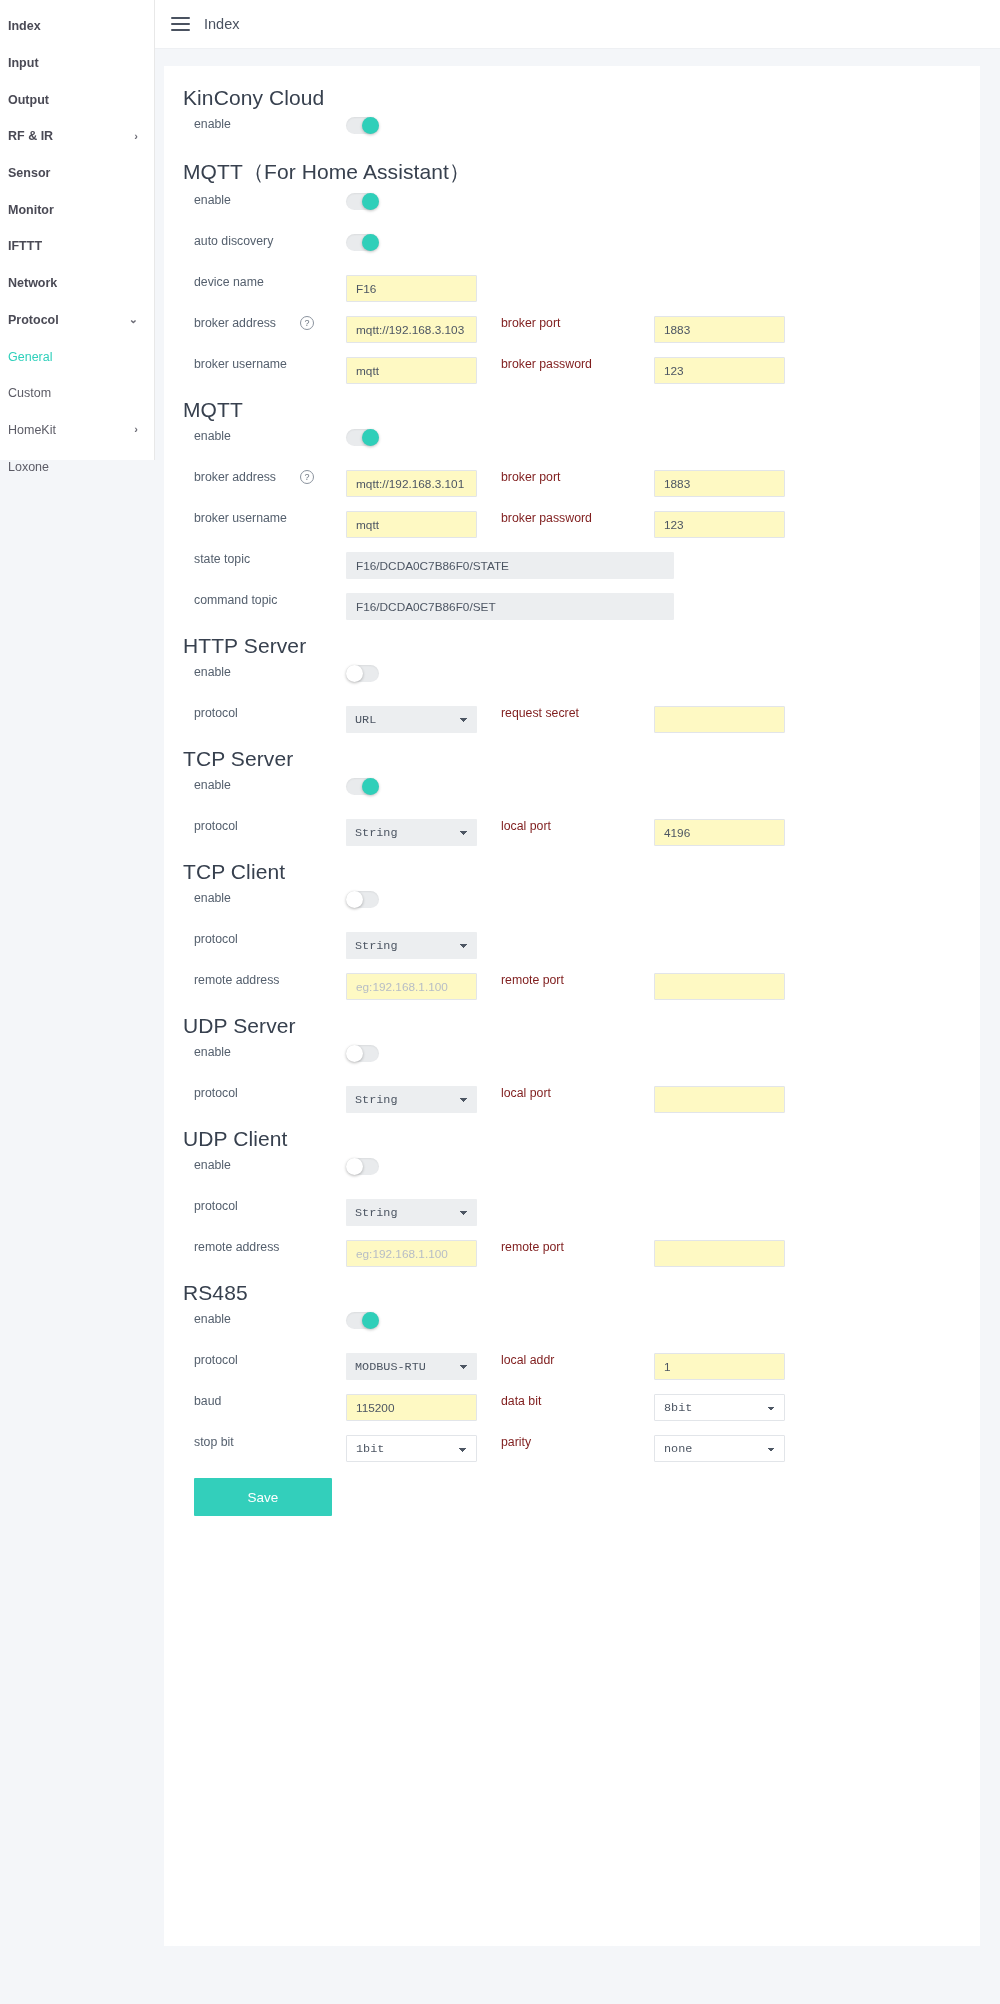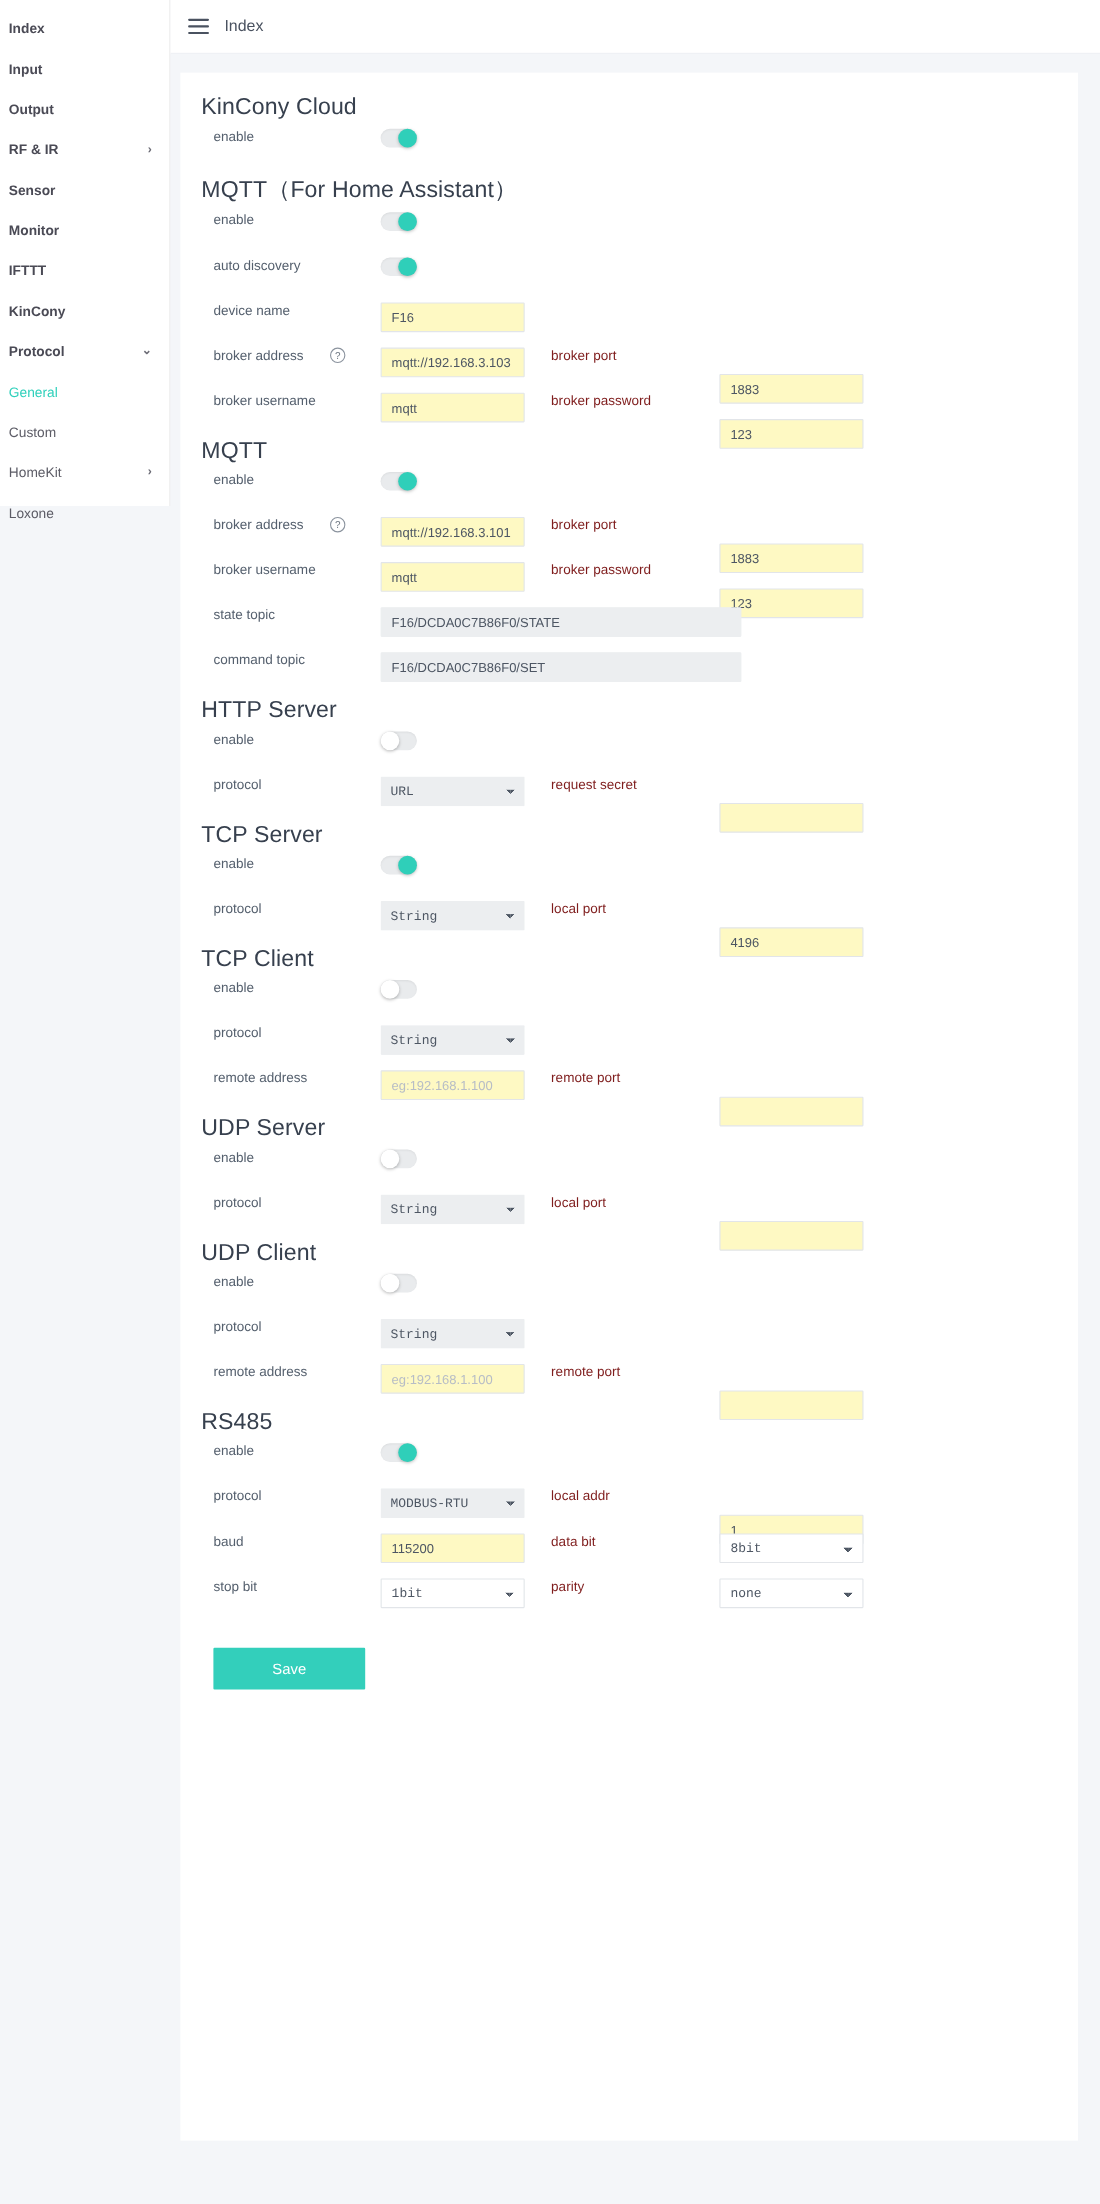--- a/index.html
+++ b/index.html
@@ -163,21 +163,21 @@
     background: #fef9c3;
     font-family: "Liberation Sans", sans-serif;
     font-size: 11.8px;
     color: #4d5663;
     padding: 0 9px;
     border-radius: 1px;
     outline: none;
   }
   .inp::placeholder { color: #b7bdc6; }
   .inp.w1 { width: 131px; }
-  .inp.w2 { width: 131px; margin-top: 24px; }
+  .inp.w2 { width: 131px; }
   .inp.readonly {
     background: #eceef0;
     border-color: #eceef0;
     width: 328px;
     color: #4d5663;
   }
   .sel {
     height: 27px;
     width: 131px;
     background: #eceef0;
@@ -207,21 +207,21 @@
 
   .mid-lbl {
     font-size: 12.3px;
     color: #7f1d1d;
     width: 153px;
     flex: none;
     margin-left: 24px;
   }
 
   .savebtn {
-    margin: 22px 0 0 16px;
+    margin: 2px 0 0 16px;
     width: 138px;
     height: 38px;
     background: #33cfbb;
     color: #ffffff;
     border: none;
     font-family: "Liberation Sans", sans-serif;
     font-size: 13.5px;
     cursor: pointer;
     border-radius: 1px;
   }
@@ -252,21 +252,21 @@
   </div>
   <div class="side-item">
     <span class="side-label">Monitor</span>
     <span class="chev right"></span>
   </div>
   <div class="side-item">
     <span class="side-label">IFTTT</span>
     <span class="chev right"></span>
   </div>
   <div class="side-item">
-    <span class="side-label">KinCony</span>
+    <span class="side-label">Network</span>
     <span class="chev right"></span>
   </div>
   <div class="side-item">
     <span class="side-label">Protocol</span>
     <span class="chev down">⌄</span>
   </div>
   <div class="side-item sub active">
     <span class="side-label">General</span>
   </div>
   <div class="side-item sub">

